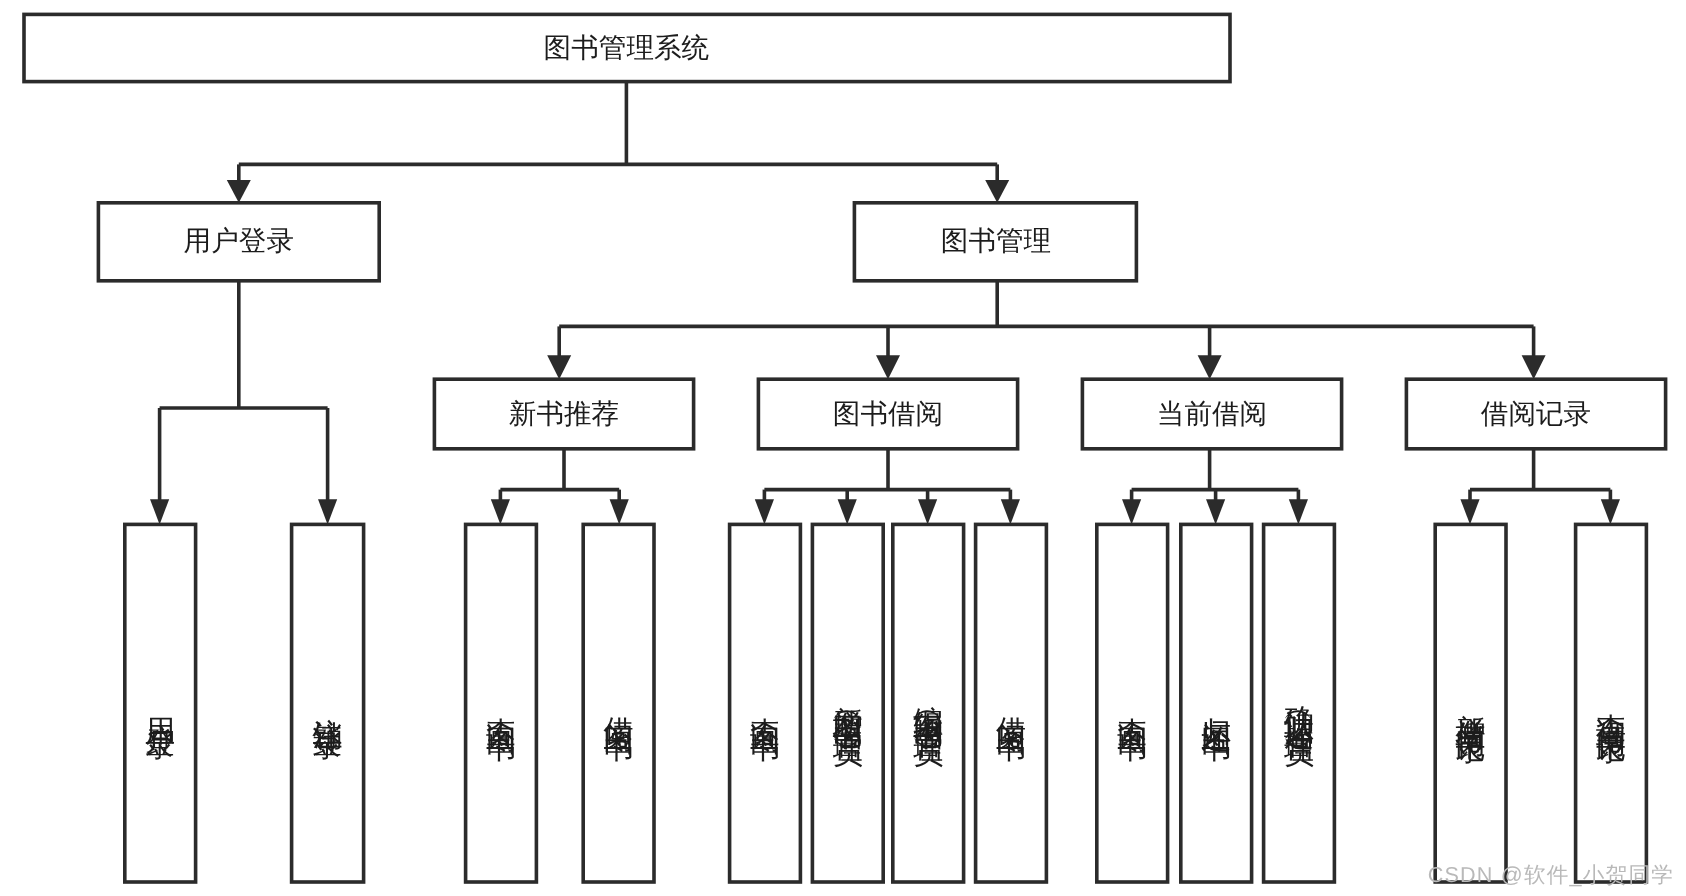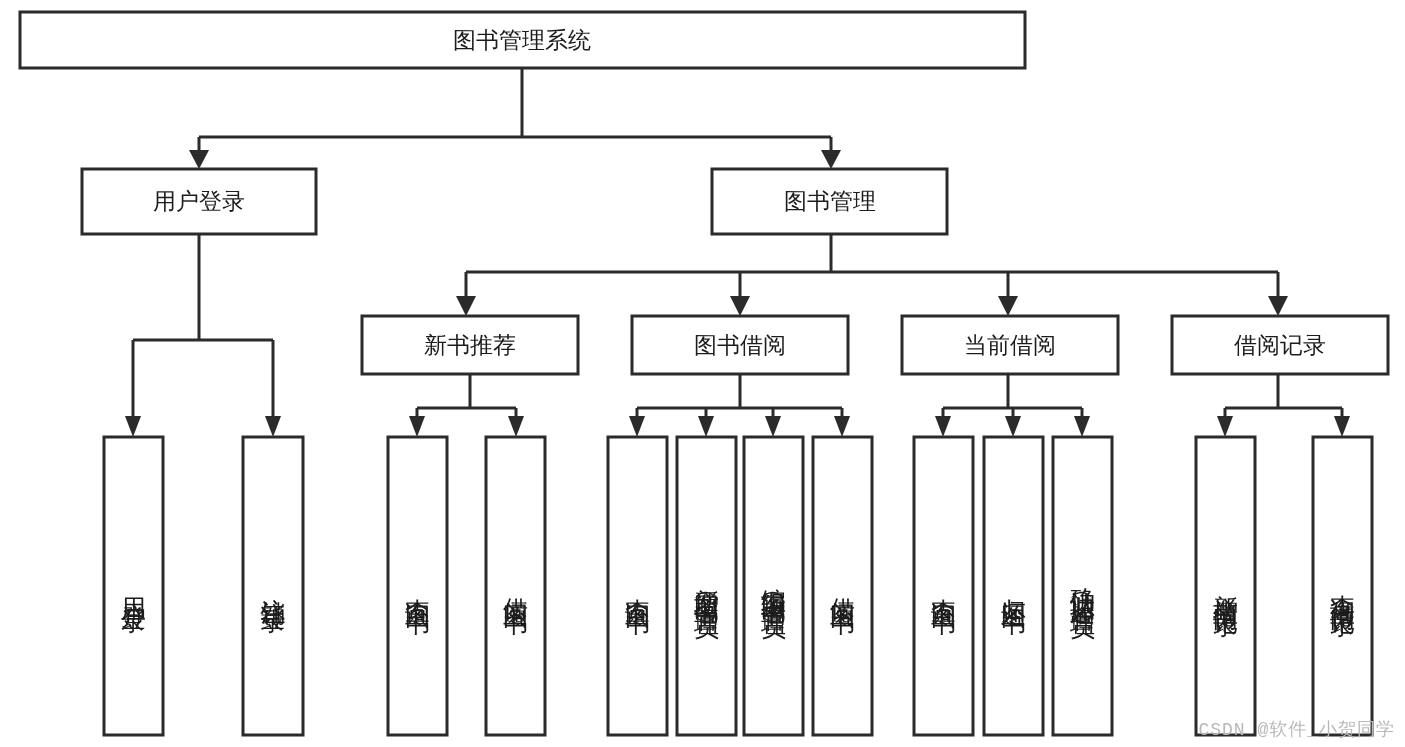--- a/index.html
+++ b/index.html
@@ -60,21 +60,21 @@
     display: flex;
     align-items: center;
     justify-content: center;
     text-align: center;
     pointer-events: none;
   }
   .watermark {
     position: absolute;
     right: 10px;
     bottom: 6px;
-    font-family: Liberation Mono, monospace;
+    font-family: Liberation Sans, sans-serif;
     font-size: 18px;
     color: #b9b9b9;
     letter-spacing: 1px;
     white-space: nowrap;
   }
 </style>
 </head>
 <body>
 
 <div id="diagram-root">

